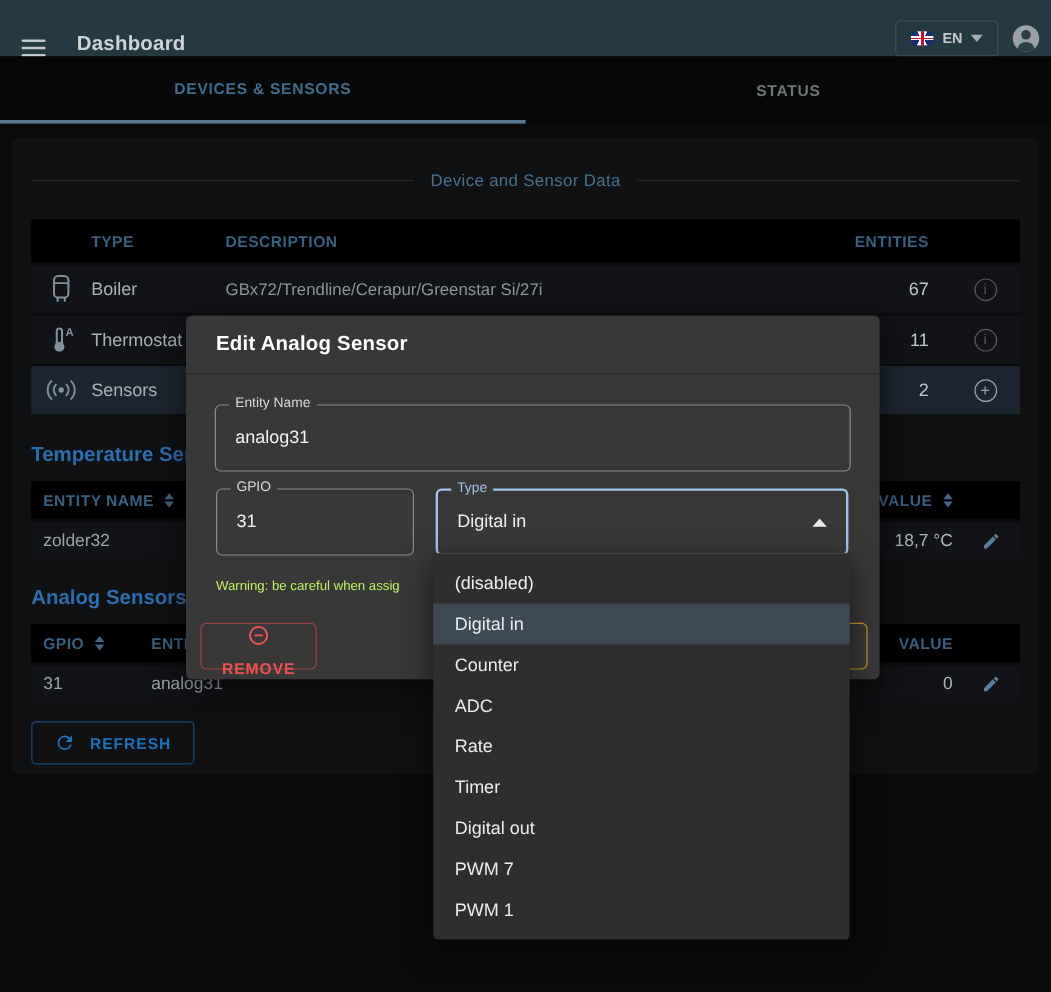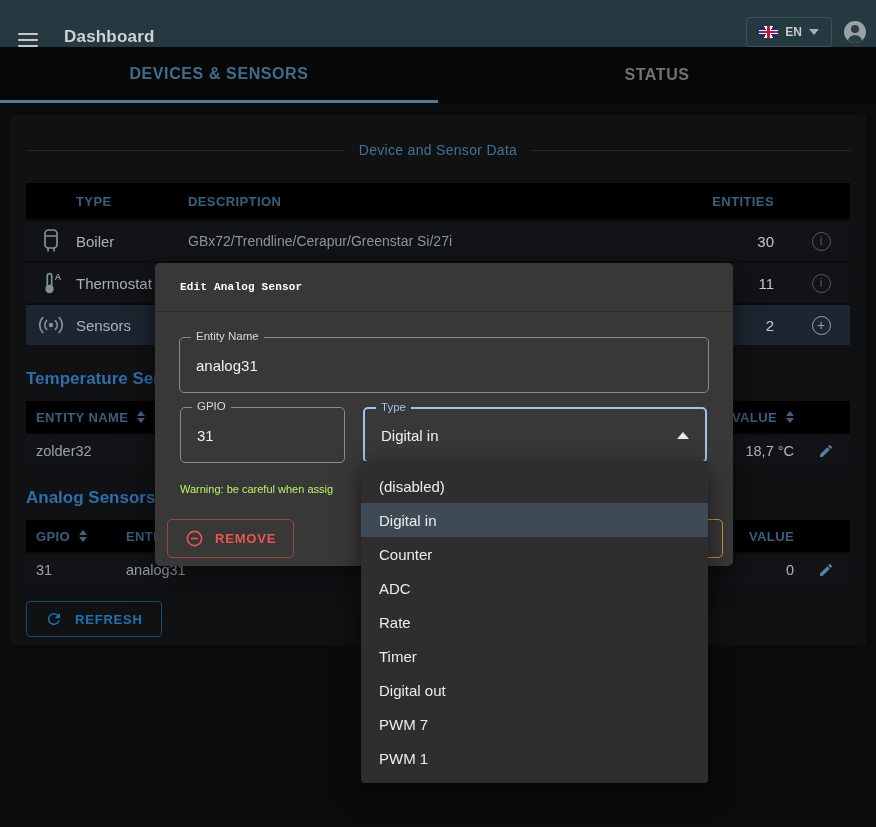--- a/index.html
+++ b/index.html
@@ -29,21 +29,21 @@
                 border-top:6px solid #a6adb1; }
   .avatar { width:22px; height:22px; border-radius:50%; background:#99a1a6; position:relative;
             overflow:hidden; cursor:pointer; }
   .avatar::before { content:""; position:absolute; left:7px; top:4px; width:8px; height:8px;
                     border-radius:50%; background:#2a3e46; }
   .avatar::after  { content:""; position:absolute; left:4px; top:14px; width:14px; height:12px;
                     border-radius:50%; background:#2a3e46; }
 
   
   .tabbar { position:absolute; left:0; top:47px; width:876px; height:56px; background:#060707; display:flex; }
-  .tab { flex:1; display:flex; align-items:center; justify-content:center; font-size:16px; font-weight:bold;
+  .tab { flex:1; display:flex; align-items:center; justify-content:center; font-size:13px; font-weight:bold;
          letter-spacing:.6px; color:#6f7477; cursor:pointer; }
   .tab.active { color:#3f6d8e; border-bottom:3px solid #587a95; }
 
   
   .card { position:absolute; left:10px; top:115px; width:856px; height:530px; background:#0f1113;
           border-radius:4px; padding:16px; }
   .divider-heading { display:flex; align-items:center; height:38px; color:#47718f; font-size:14px;
                      font-weight:500; letter-spacing:.3px; }
   .divider-heading::before, .divider-heading::after { content:""; flex:1; height:1px; background:#26282b; }
   .divider-heading::before { margin-right:14px; } .divider-heading::after { margin-left:14px; }
@@ -81,36 +81,36 @@
 
   .refresh-btn { margin-top:16px; display:inline-flex; align-items:center; gap:12px; height:36px;
                  padding:12px 18px; border:1px solid #164a74; border-radius:4px; background:transparent;
                  color:#1d71b8; font-size:13px; font-weight:bold; letter-spacing:.8px; cursor:pointer; }
 
   
   .modal { position:absolute; left:155px; top:263px; width:578px; height:303px; background:#383838;
            border-radius:5px; box-shadow:0 10px 30px rgba(0,0,0,.55); z-index:10; }
   .modal-header { height:49px; display:flex; align-items:center; padding-left:25px;
                   border-bottom:1px solid #2a2a2a; }
-  .modal-title { font-size:11px; font-weight:bold; color:#fff; letter-spacing:.2px;font-family:Liberation Mono, monospace; }
+  .modal-title { font-size:17px; font-weight:bold; color:#fff; letter-spacing:.2px; }
   .field { position:absolute; border:1px solid #8b8b8b; border-radius:5px; background:transparent; }
   .field .flabel { position:absolute; top:-8px; left:11px; background:#383838; padding:0 5px;
                    font-size:11.5px; color:#d8d8d8; }
   .field .fvalue { position:absolute; left:16px; top:50%; transform:translateY(-50%); font-size:15px; color:#f0f0f0; }
   .field-entity { left:24px; top:74px; width:530px; height:56px; }
   .field-gpio   { left:25px; top:144px; width:165px; height:56px; }
   .field-type   { left:208px; top:144px; width:344px; height:56px; border:2px solid #9fc4e7; }
   .field-type .flabel { color:#9fc4e7; }
   .caret-up { position:absolute; right:16px; top:50%; margin-top:-3px; width:0; height:0;
               border-left:6px solid transparent; border-right:6px solid transparent;
               border-bottom:7px solid #e8e8e8; }
   .warning-text { position:absolute; left:25px; top:220px; font-size:11px; color:#bef264; white-space:nowrap; }
   .remove-btn { position:absolute; left:12px; top:256px; display:inline-flex; align-items:center; gap:11px;
                 height:39px; padding:0 17px; border:1px solid #9e4540; border-radius:5px; background:transparent;
-                color:#ef5350; font-size:13px; font-weight:bold; letter-spacing:.8px; cursor:pointer; }
+                color:#ef5350; font-size:13px; font-weight:bold; letter-spacing:.8px; cursor:pointer;flex-direction:column; }
   .save-fragment { position:absolute; left:445px; top:256px; width:123px; height:39px;
                    border:1px solid #c9982f; border-radius:5px; background:transparent; z-index:11; cursor:pointer; }
 
   
   .dropdown { position:absolute; left:361px; top:461px; width:347px; background:#2e2e2e;
               border-radius:0 0 4px 4px; box-shadow:0 8px 24px rgba(0,0,0,.6); padding:8px 0; z-index:20; }
   .dd-item { height:34px; display:flex; align-items:center; padding-left:18px; font-size:15px;
              color:#ececec; cursor:pointer; }
   .dd-item.selected { background:#3e4b57; }
 
@@ -159,21 +159,21 @@
       <div class="cell-icon">
         <svg width="20" height="26" viewBox="0 0 20 26">
           <rect x="4" y="2" width="12" height="18" rx="3.5" fill="none" stroke="#7f929c" stroke-width="1.7"></rect>
           <line x1="4.6" y1="8" x2="15.4" y2="8" stroke="#7f929c" stroke-width="1.5"></line>
           <line x1="7" y1="20" x2="7" y2="23.5" stroke="#7f929c" stroke-width="1.7"></line>
           <line x1="13" y1="20" x2="13" y2="23.5" stroke="#7f929c" stroke-width="1.7"></line>
         </svg>
       </div>
       <div>Boiler</div>
       <div class="cell-desc">GBx72/Trendline/Cerapur/Greenstar Si/27i</div>
-      <div class="cell-num">30</div>
+      <div class="cell-num">67</div>
       <div class="circle-icon">i</div>
     </div>
 
     <div class="dgrid drow">
       <div class="cell-icon">
         <svg width="24" height="26" viewBox="0 0 24 26">
           <circle cx="10.5" cy="19" r="4.2" fill="#7f929c"></circle>
           <path d="M8.3 16.6 V5.9 a2.2 2.2 0 0 1 4.4 0 V16.6" fill="none" stroke="#7f929c" stroke-width="1.7"></path>
           <text x="15.5" y="10" font-size="9.5" fill="#7f929c" font-weight="bold">A</text>
         </svg>

